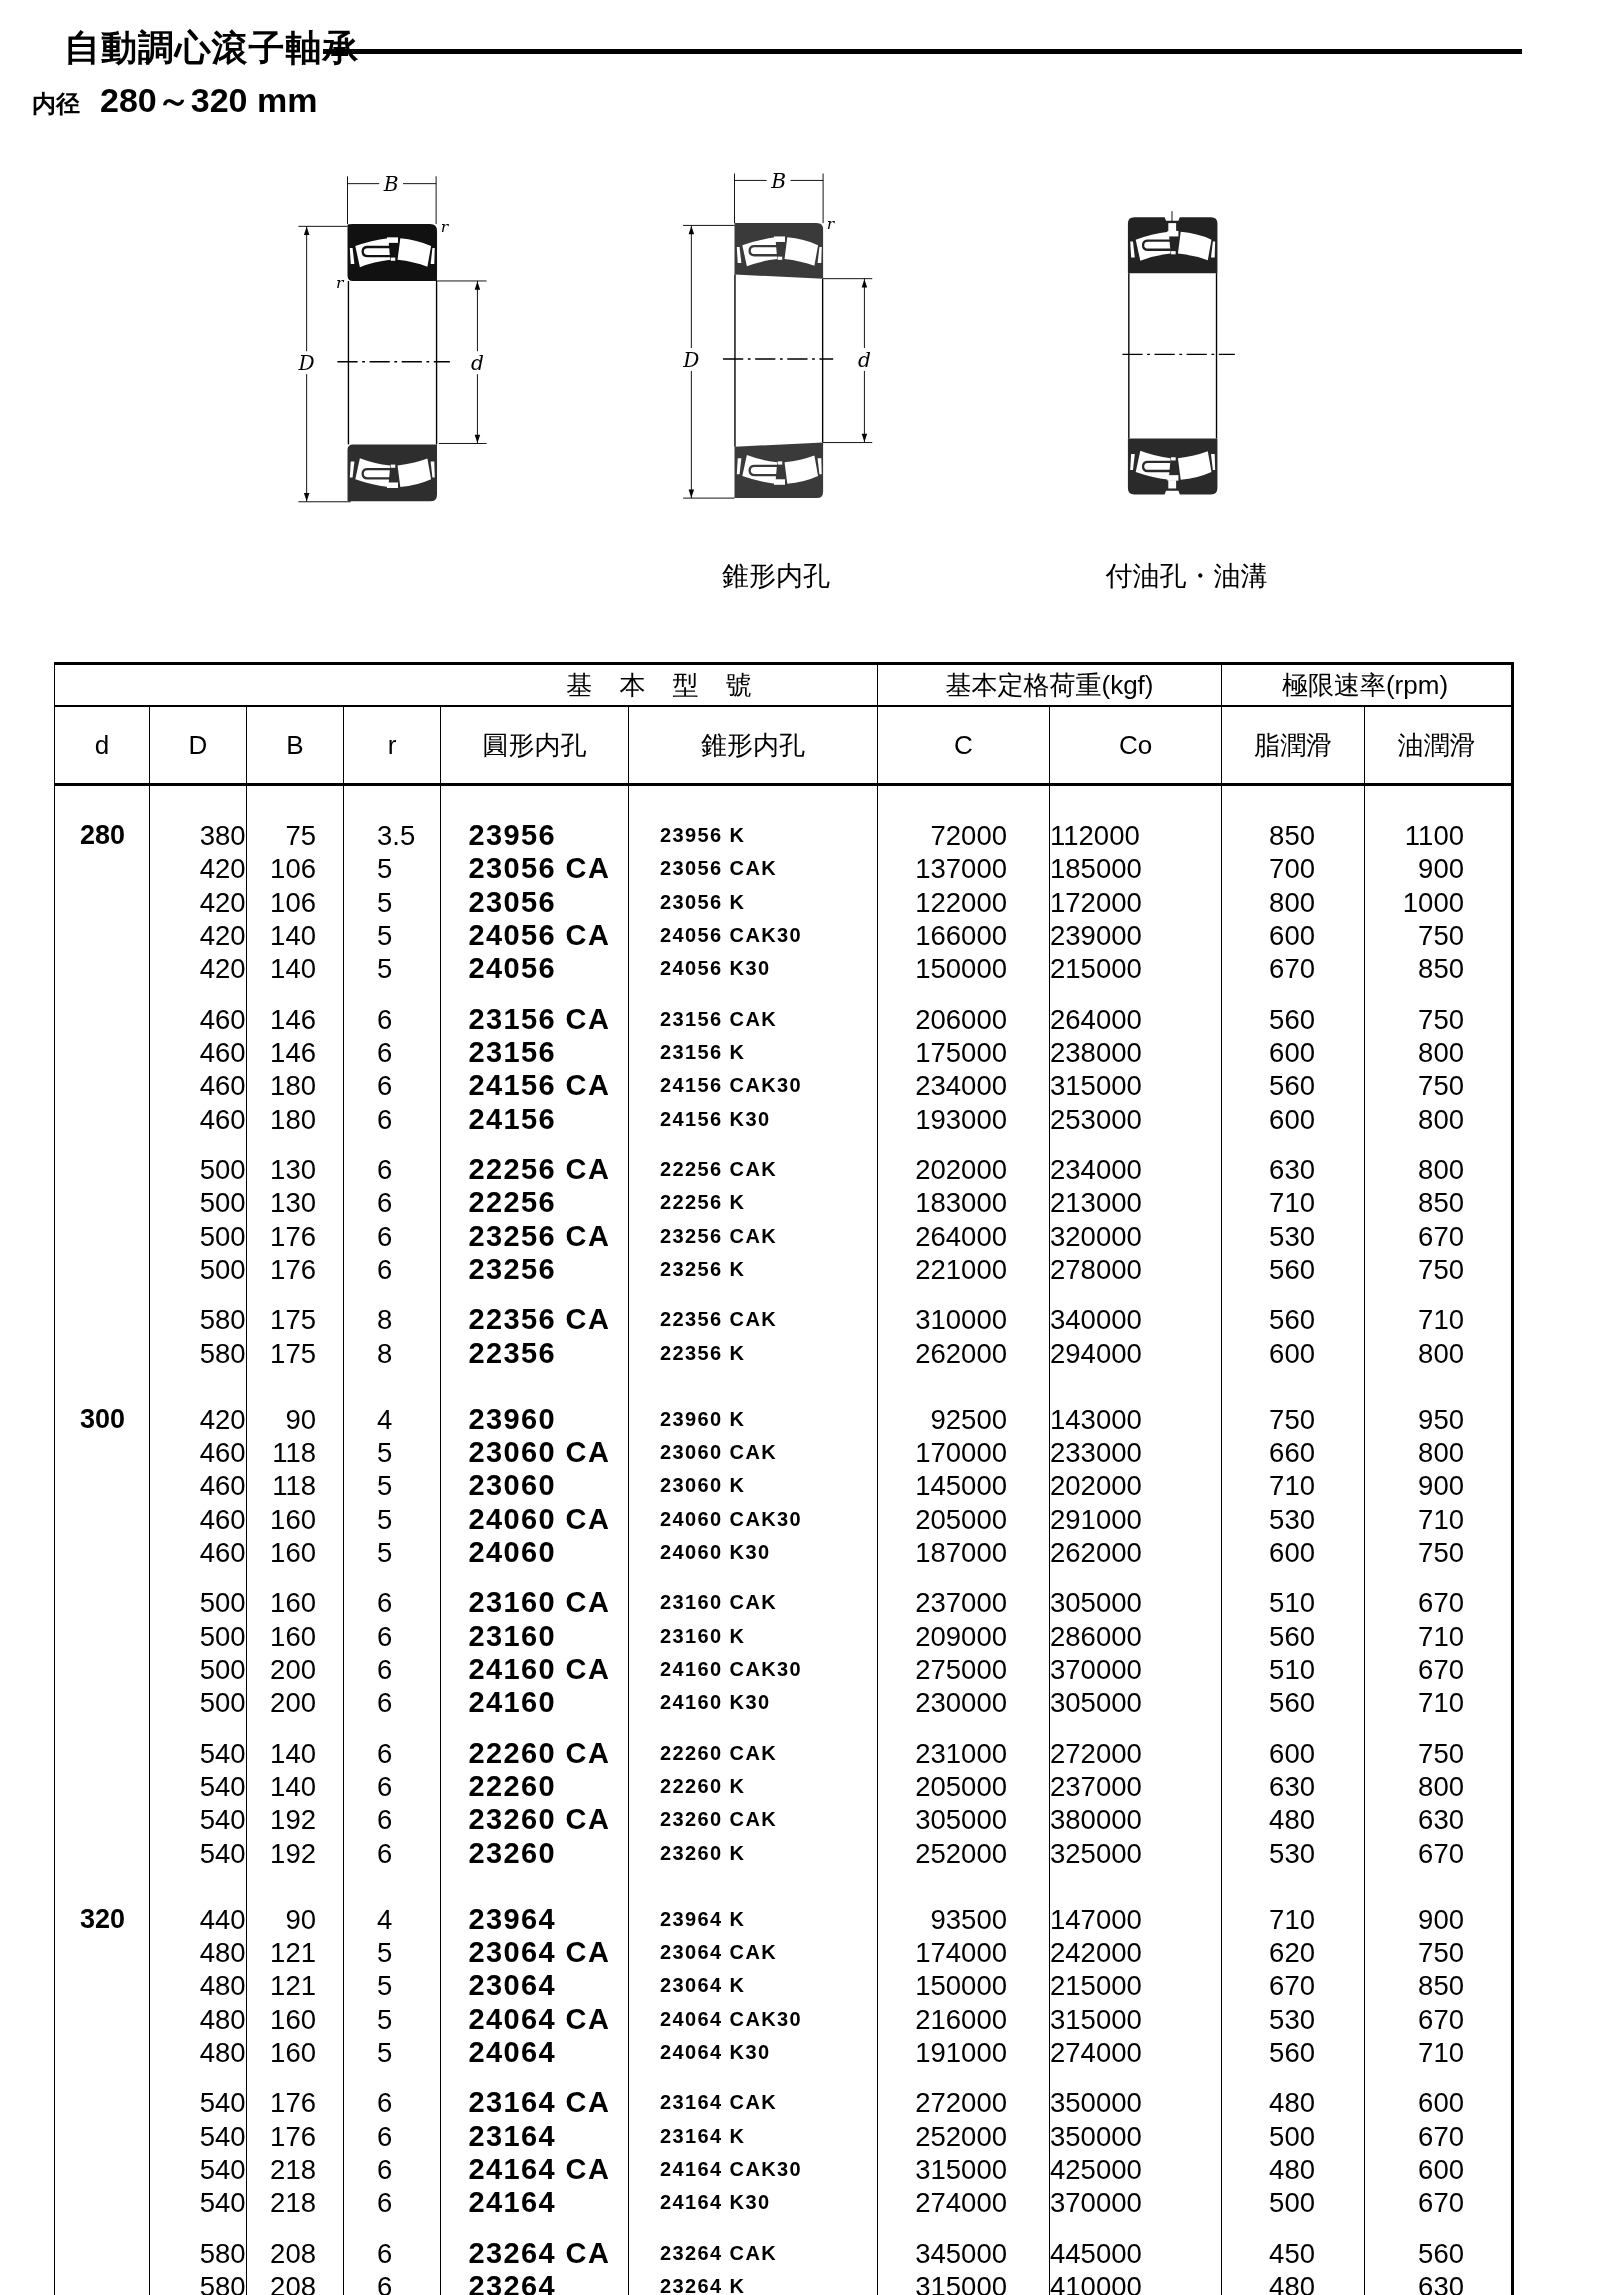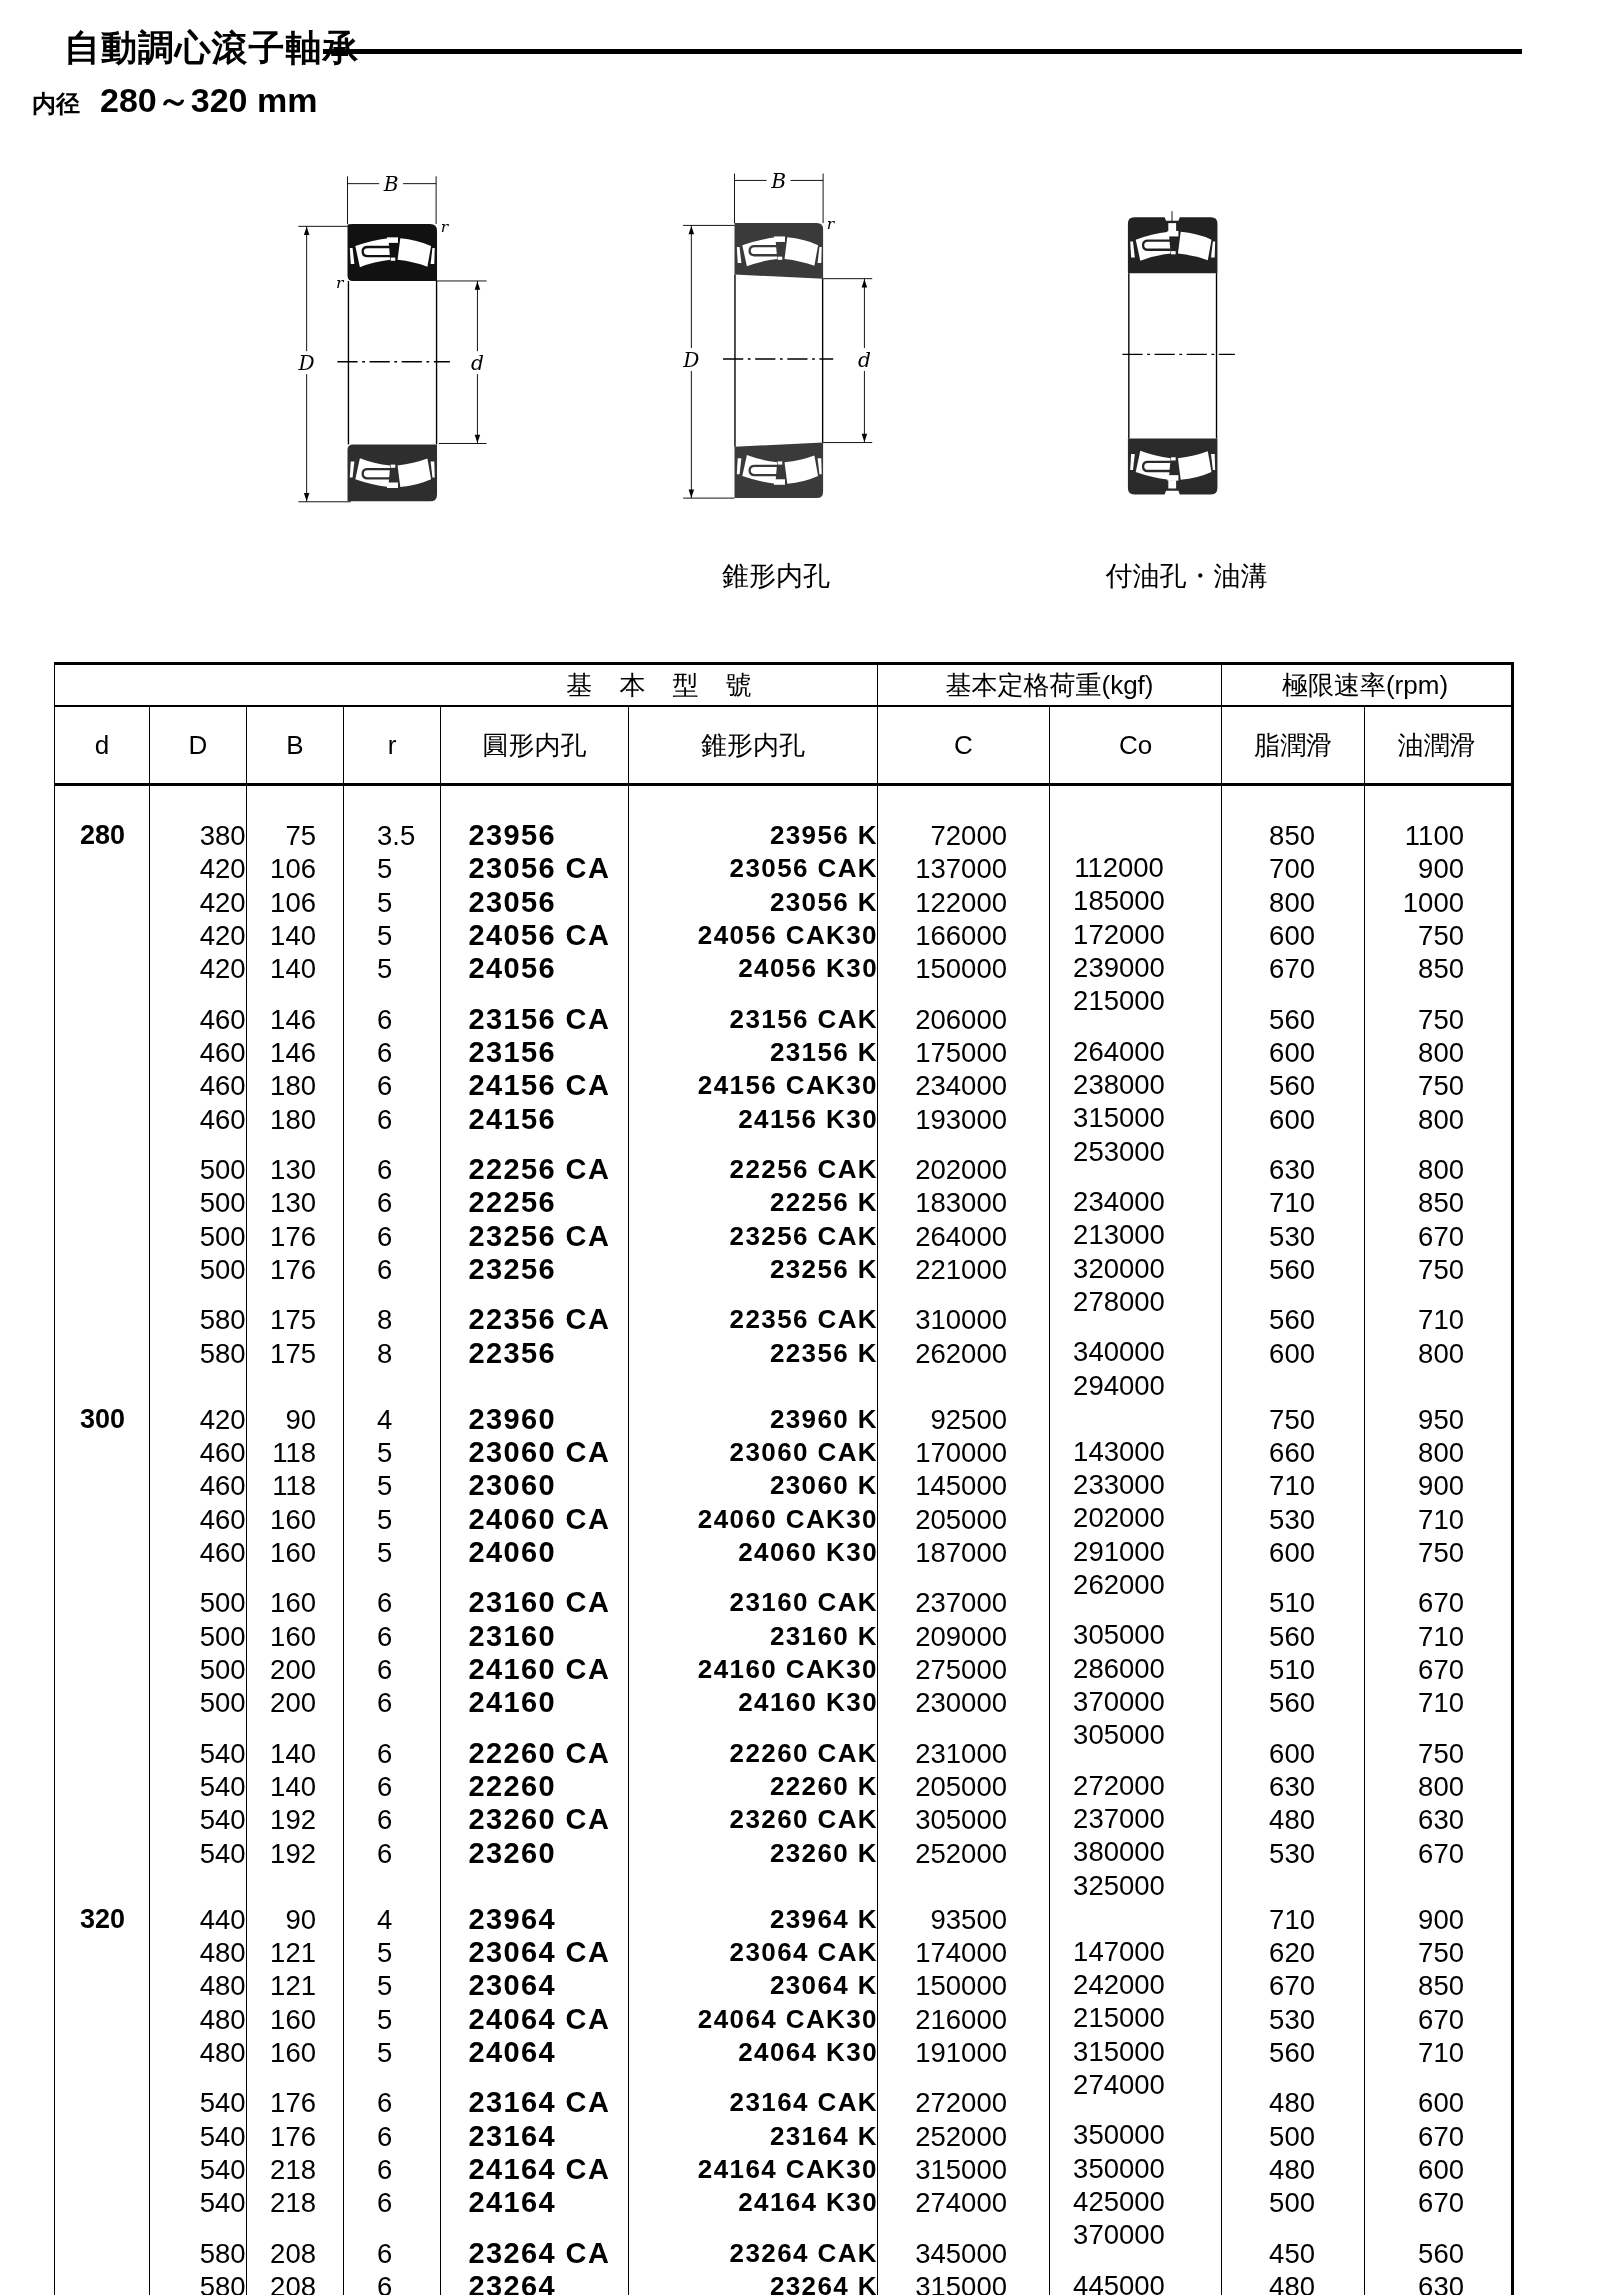--- a/index.html
+++ b/index.html
@@ -48,23 +48,23 @@
   .col-lines { position:absolute; left:0; top:0; right:0; bottom:0; }
   .col-lines > div { border-right:1.4px solid #000; }
   .col-lines > div.last { border-right:none; }
   .row { position:absolute; left:0; right:0; height:33px; line-height:33px; font-size:27.5px; }
   .row > span { box-sizing:border-box; white-space:nowrap; display:block; }
   .c-d { text-align:center; font-weight:bold; font-size:27px; }
   .c-D { text-align:right; padding-right:1.4px; }
   .c-B { text-align:right; padding-right:28px; }
   .c-r { text-align:left; padding-left:33px; }
   .c-cyl { text-align:left; padding-left:27.5px; font-weight:bold; font-size:29px; letter-spacing:1.4px; }
-  .c-tap { text-align:right; padding-left:31px; font-weight:bold; font-size:26px; letter-spacing:1.4px; }
+  .c-tap { text-align:left; padding-left:31px; font-weight:bold; font-size:20px; letter-spacing:1.4px; }
   .c-C { text-align:right; padding-right:43px; }
-  .c-Co { text-align:center; padding-right:34px;margin-top:32px; }
+  .c-Co { text-align:left; padding-right:34px; }
   .c-grease { text-align:right; padding-right:50px; }
   .c-oil { text-align:right; padding-right:44px; }
 </style>
 </head>
 <body>
 
 <div class="page-title">自動調心滾子軸承</div>
 <div class="title-rule"></div>
 <div class="subtitle">
   <span class="lbl">内径</span><span class="range">280～320 mm</span>

